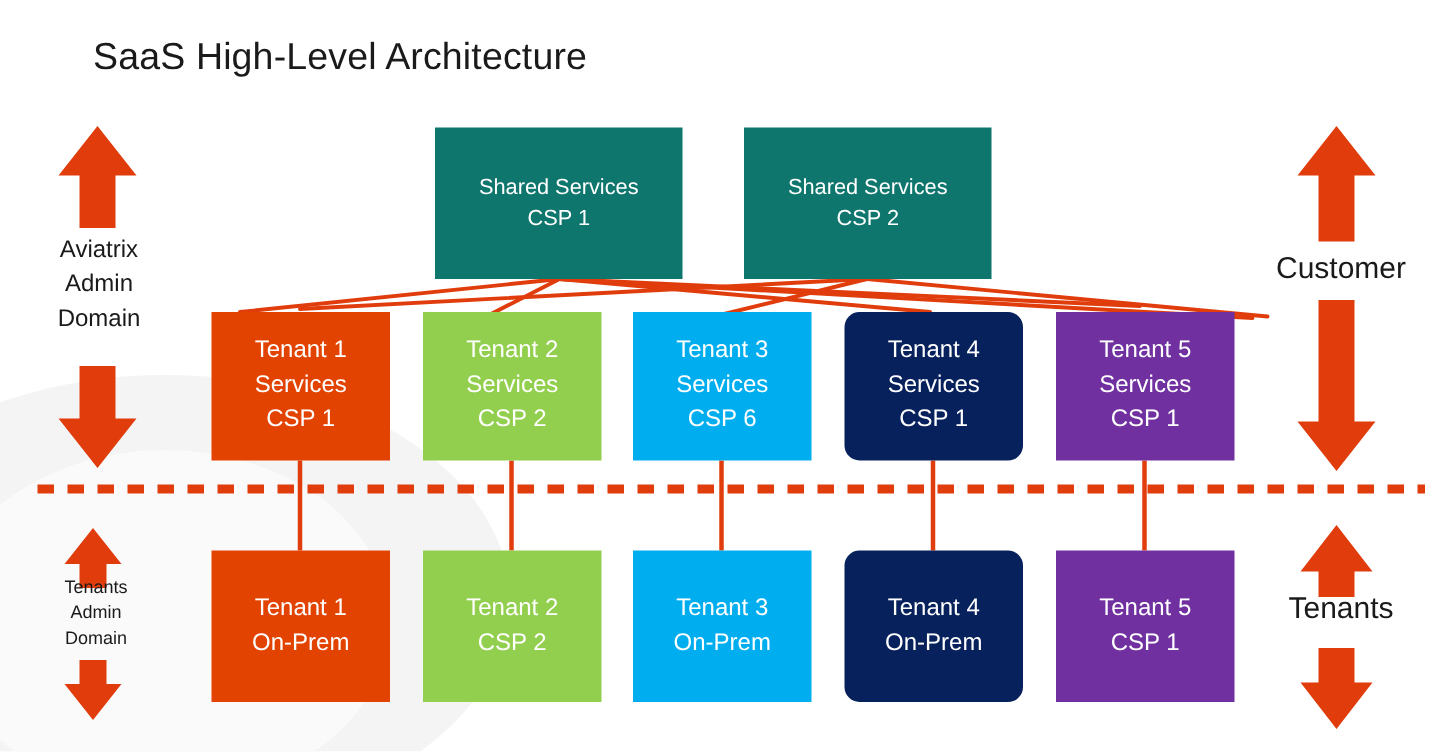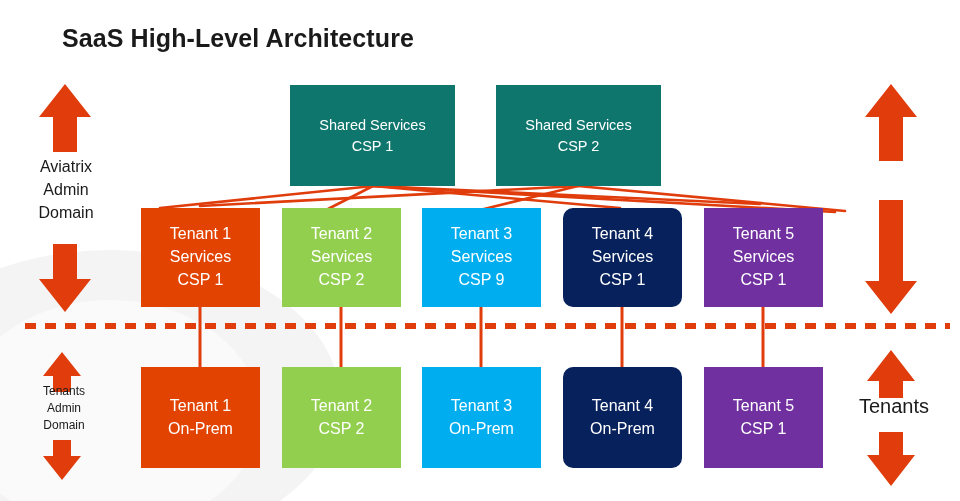--- a/index.html
+++ b/index.html
@@ -24,21 +24,21 @@
   }
   #wm1 { left: -120px; top: 250px; width: 460px; height: 300px; }
   #wm2 { left: -40px; top: 300px; width: 300px; height: 230px; background: #fafafa; }
 
   #title {
     position: absolute;
     left: 62px;
     top: 24px;
     font-size: 25px;
     color: #1a1a1a;
-    font-weight: 700;
+    font-weight: 400;
     letter-spacing: 0.1px;
     white-space: nowrap;
   }
 
   .node {
     position: absolute;
     display: flex;
     flex-direction: column;
     align-items: center;
     justify-content: center;
@@ -159,21 +159,21 @@
     <span class="ln">CSP 1</span>
   </div>
   <div class="node svc col2" style="background:#92CF4E">
     <span class="ln">Tenant 2</span>
     <span class="ln">Services</span>
     <span class="ln">CSP 2</span>
   </div>
   <div class="node svc col3" style="background:#00AEEF">
     <span class="ln">Tenant 3</span>
     <span class="ln">Services</span>
-    <span class="ln">CSP 9</span>
+    <span class="ln">CSP 6</span>
   </div>
   <div class="node svc col4" style="background:#07215C">
     <span class="ln">Tenant 4</span>
     <span class="ln">Services</span>
     <span class="ln">CSP 1</span>
   </div>
   <div class="node svc col5" style="background:#7030A0">
     <span class="ln">Tenant 5</span>
     <span class="ln">Services</span>
     <span class="ln">CSP 1</span>
@@ -205,16 +205,17 @@
     <div>Admin</div>
     <div>Domain</div>
   </div>
 
   <div class="side-label" id="tenants-admin-label">
     <div>Tenants</div>
     <div>Admin</div>
     <div>Domain</div>
   </div>
 
+  <div class="side-label" id="customer-label">Customer</div>
 
   <div class="side-label" id="tenants-label">Tenants</div>
 
 </div>
 
 </body></html>

